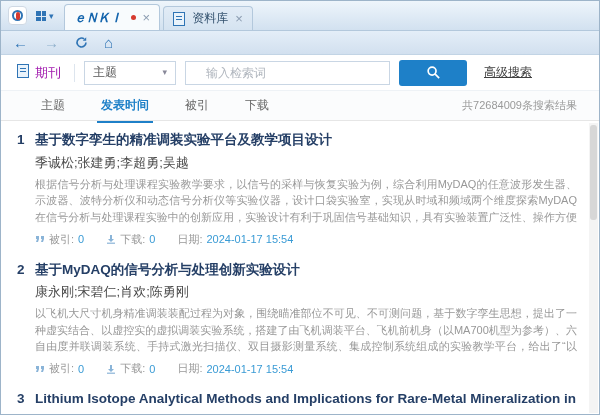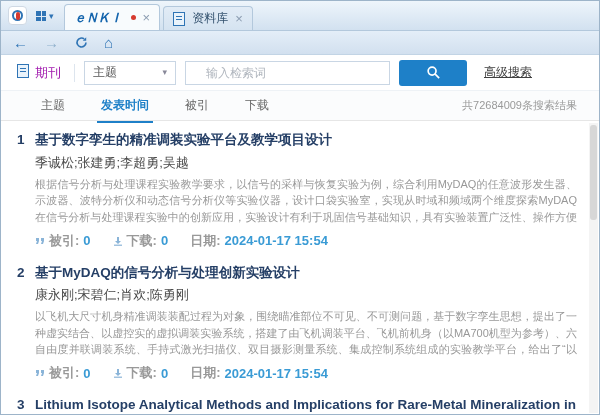--- a/index.html
+++ b/index.html
@@ -46,21 +46,21 @@
   .count{margin-left:auto;color:#999;font-size:11px;}
 
   
   .results{height:293px;overflow:hidden;box-sizing:border-box;padding:9px 22px 0 16px;}
   .res{margin-bottom:13px;}
   .res-title{display:flex;font-size:13.5px;font-weight:bold;color:#253f66;line-height:1.45;cursor:pointer;}
   .res-num{flex:0 0 18px;color:#253f66;}
   .res-title .t{flex:1;}
   .res-authors{font-size:13px;color:#4a4a4a;margin:4px 0 0 18px;cursor:pointer;}
   .res-abstract{font-size:11px;color:#989898;line-height:1.5;margin:4px 0 0 18px;max-height:50px;overflow:hidden;text-align:justify;}
-  .res-stats{display:flex;gap:22px;margin:6px 0 0 18px;font-size:13px;color:#999;align-items:center;font-weight:bold;}
+  .res-stats{display:flex;gap:22px;margin:6px 0 0 18px;font-size:11px;color:#999;align-items:center;}
   .stat{display:flex;align-items:center;gap:4px;}
   .stat .val{color:#3a9bd5;}
 
   
   .scroll{position:absolute;right:1px;top:122px;bottom:1px;width:9px;background:#f4f4f4;}
   .thumb{position:absolute;top:2px;left:1px;width:7px;height:95px;background:#d7d7d7;border-radius:3px;cursor:pointer;}
 </style>
 </head>
 <body>
 

